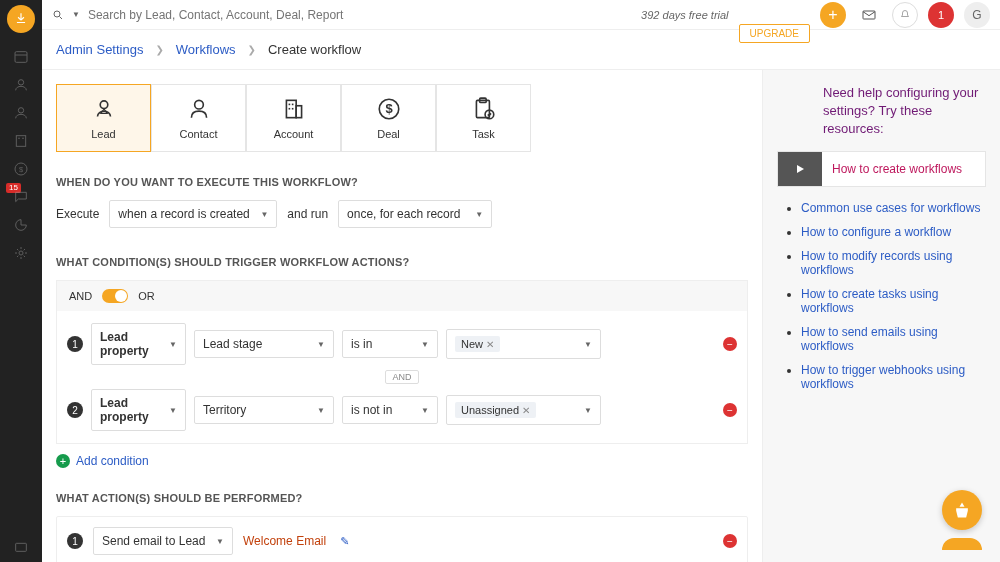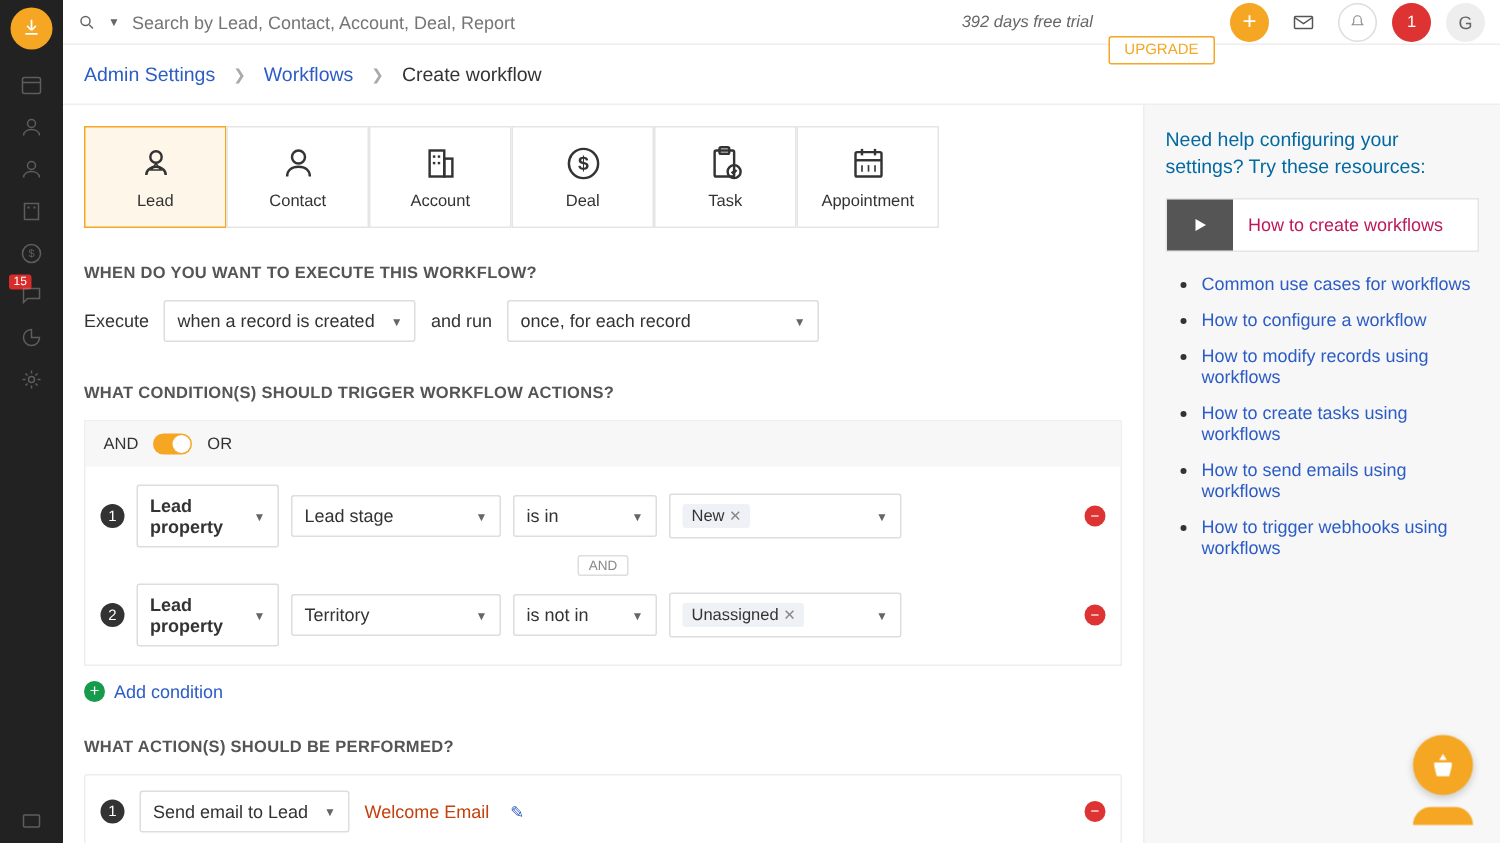--- a/index.html
+++ b/index.html
@@ -31,21 +31,21 @@
 .module-row { display: flex; gap: 0; margin-bottom: 24px; }
 .module-card { width: 95px; height: 68px; border: 1px solid #e5e5e5; display: flex; flex-direction: column; align-items: center; justify-content: center; cursor: pointer; background: #fff; }
 .module-card.active { background: #fef6e9; border-color: #f5a623; }
 .module-icon { width: 26px; height: 26px; margin-bottom: 6px; }
 .module-label { font-size: 11px; color: #333; }
 .section-hdr { font-size: 11px; color: #555; font-weight: 600; margin-bottom: 12px; letter-spacing: 0.2px; }
 .exec-row { display: flex; align-items: center; gap: 10px; margin-bottom: 28px; }
 .select { border: 1px solid #ddd; background: #fff; padding: 6px 8px; border-radius: 2px; font-size: 12px; display: flex; justify-content: space-between; align-items: center; cursor: pointer; min-height: 28px; }
 .select .caret { font-size: 8px; color: #666; }
 .sel-w1 { width: 168px; }
-.sel-w2 { width: 208px; }
+.sel-w2 { width: 154px; }
 .cond-box { border: 1px solid #eee; border-radius: 0; margin-bottom: 10px; }
 .andor-bar { background: #f7f7f7; padding: 8px 12px; display: flex; align-items: center; gap: 10px; font-size: 11px; }
 .toggle { width: 26px; height: 14px; background: #f5a623; border-radius: 7px; position: relative; cursor: pointer; }
 .toggle::after { content: ""; position: absolute; right: 1px; top: 1px; width: 12px; height: 12px; background: #fff; border-radius: 50%; }
 .cond-body { padding: 6px 10px; }
 .cond-row { display: flex; align-items: center; gap: 8px; padding: 6px 0; }
 .step-num { width: 16px; height: 16px; border-radius: 50%; background: #333; color: #fff; font-size: 10px; display: flex; align-items: center; justify-content: center; }
 .cw-sm { width: 95px; font-weight: bold; }
 .cw-md { width: 140px; }
 .cw-op { width: 96px; }
@@ -53,21 +53,21 @@
 .chip { background: #eef1f5; padding: 2px 6px; border-radius: 2px; font-size: 11px; display: inline-flex; align-items: center; gap: 3px; }
 .chip-x { font-size: 10px; color: #888; cursor: pointer; }
 .row-delete { margin-left: auto; width: 14px; height: 14px; background: #d33; border-radius: 50%; color: #fff; font-size: 10px; display: flex; align-items: center; justify-content: center; cursor: pointer; }
 .and-badge { text-align: center; font-size: 9px; color: #888; padding: 1px 0; position: relative; }
 .and-badge span { background: #fff; border: 1px solid #ddd; padding: 1px 6px; border-radius: 2px; }
 .add-line { display: flex; align-items: center; gap: 6px; font-size: 12px; color: #2c5cc5; cursor: pointer; margin: 4px 0 24px; }
 .add-plus { width: 14px; height: 14px; background: #169b4c; border-radius: 50%; color: #fff; font-size: 11px; display: flex; align-items: center; justify-content: center; }
 .action-card { border: 1px solid #eee; border-radius: 2px; padding: 10px; display: flex; align-items: center; gap: 10px; margin-bottom: 10px; }
 .link { color: #c2410c; font-size: 12px; cursor: pointer; }
 .edit-pencil { color: #2c5cc5; font-size: 11px; margin-left: 4px; cursor: pointer; }
-.help-title { font-size: 13px; color: #0369a1; margin-bottom: 12px; line-height: 1.4; }
+.help-title { font-size: 13px; color: #701a75; margin-bottom: 12px; line-height: 1.4; margin-left: 46px; }
 .video-row { display: flex; align-items: center; background: #fff; border: 1px solid #e5e5e5; margin-bottom: 14px; }
 .play-box { width: 44px; height: 34px; background: #555; display: flex; align-items: center; justify-content: center; color: #fff; }
 .video-link { padding: 0 10px; color: #be185d; font-size: 12px; cursor: pointer; }
 .help-list { list-style: disc; padding-left: 24px; }
 .help-list li { margin-bottom: 10px; }
 .help-list a { color: #2c5cc5; font-size: 12px; text-decoration: none; }
 .fab-stack { position: fixed; right: 18px; bottom: 12px; display: flex; flex-direction: column; gap: 8px; align-items: center; }
 .fab { width: 40px; height: 40px; border-radius: 50%; background: #f5a623; display: flex; align-items: center; justify-content: center; cursor: pointer; box-shadow: 0 2px 6px rgba(0,0,0,0.2); }
 .fab-half { width: 40px; height: 12px; border-radius: 20px 20px 0 0; background: #f5a623; }
 svg { display: block; }
@@ -215,32 +215,20 @@
           </div>
           <div class="module-card">
             <svg class="module-icon" viewBox="0 0 24 24">
                 <rect x="5" y="4" width="12" height="16" rx="1" fill="none" stroke="#333" stroke-width="1.5"></rect>
                 <rect x="8" y="2" width="6" height="4" rx="1" fill="none" stroke="#333" stroke-width="1.5"></rect>
                 <circle cx="17" cy="17" r="4" fill="none" stroke="#333" stroke-width="1.5"></circle>
                 <path d="M15.5 17l1 1 2-2" fill="none" stroke="#333" stroke-width="1.5"></path>
               </svg>
             <span class="module-label">Task</span>
           </div>
-          <div class="module-card">
-            <svg class="module-icon" viewBox="0 0 24 24">
-                <rect x="4" y="5" width="16" height="15" rx="1" fill="none" stroke="#333" stroke-width="1.5"></rect>
-                <line x1="4" y1="10" x2="20" y2="10" stroke="#333" stroke-width="1.5"></line>
-                <line x1="8" y1="3" x2="8" y2="7" stroke="#333" stroke-width="1.5"></line>
-                <line x1="16" y1="3" x2="16" y2="7" stroke="#333" stroke-width="1.5"></line>
-                <line x1="8" y1="13" x2="8" y2="17" stroke="#333"></line>
-                <line x1="12" y1="13" x2="12" y2="17" stroke="#333"></line>
-                <line x1="16" y1="13" x2="16" y2="17" stroke="#333"></line>
-              </svg>
-            <span class="module-label">Appointment</span>
-          </div>
         </div>
 
         <div class="section-hdr">WHEN DO YOU WANT TO EXECUTE THIS WORKFLOW?</div>
         <div class="exec-row">
           <span>Execute</span>
           <div class="select sel-w1">
               <span>when a record is created</span>
               <span class="caret">▼</span>
             </div>
           <span>and run</span>

